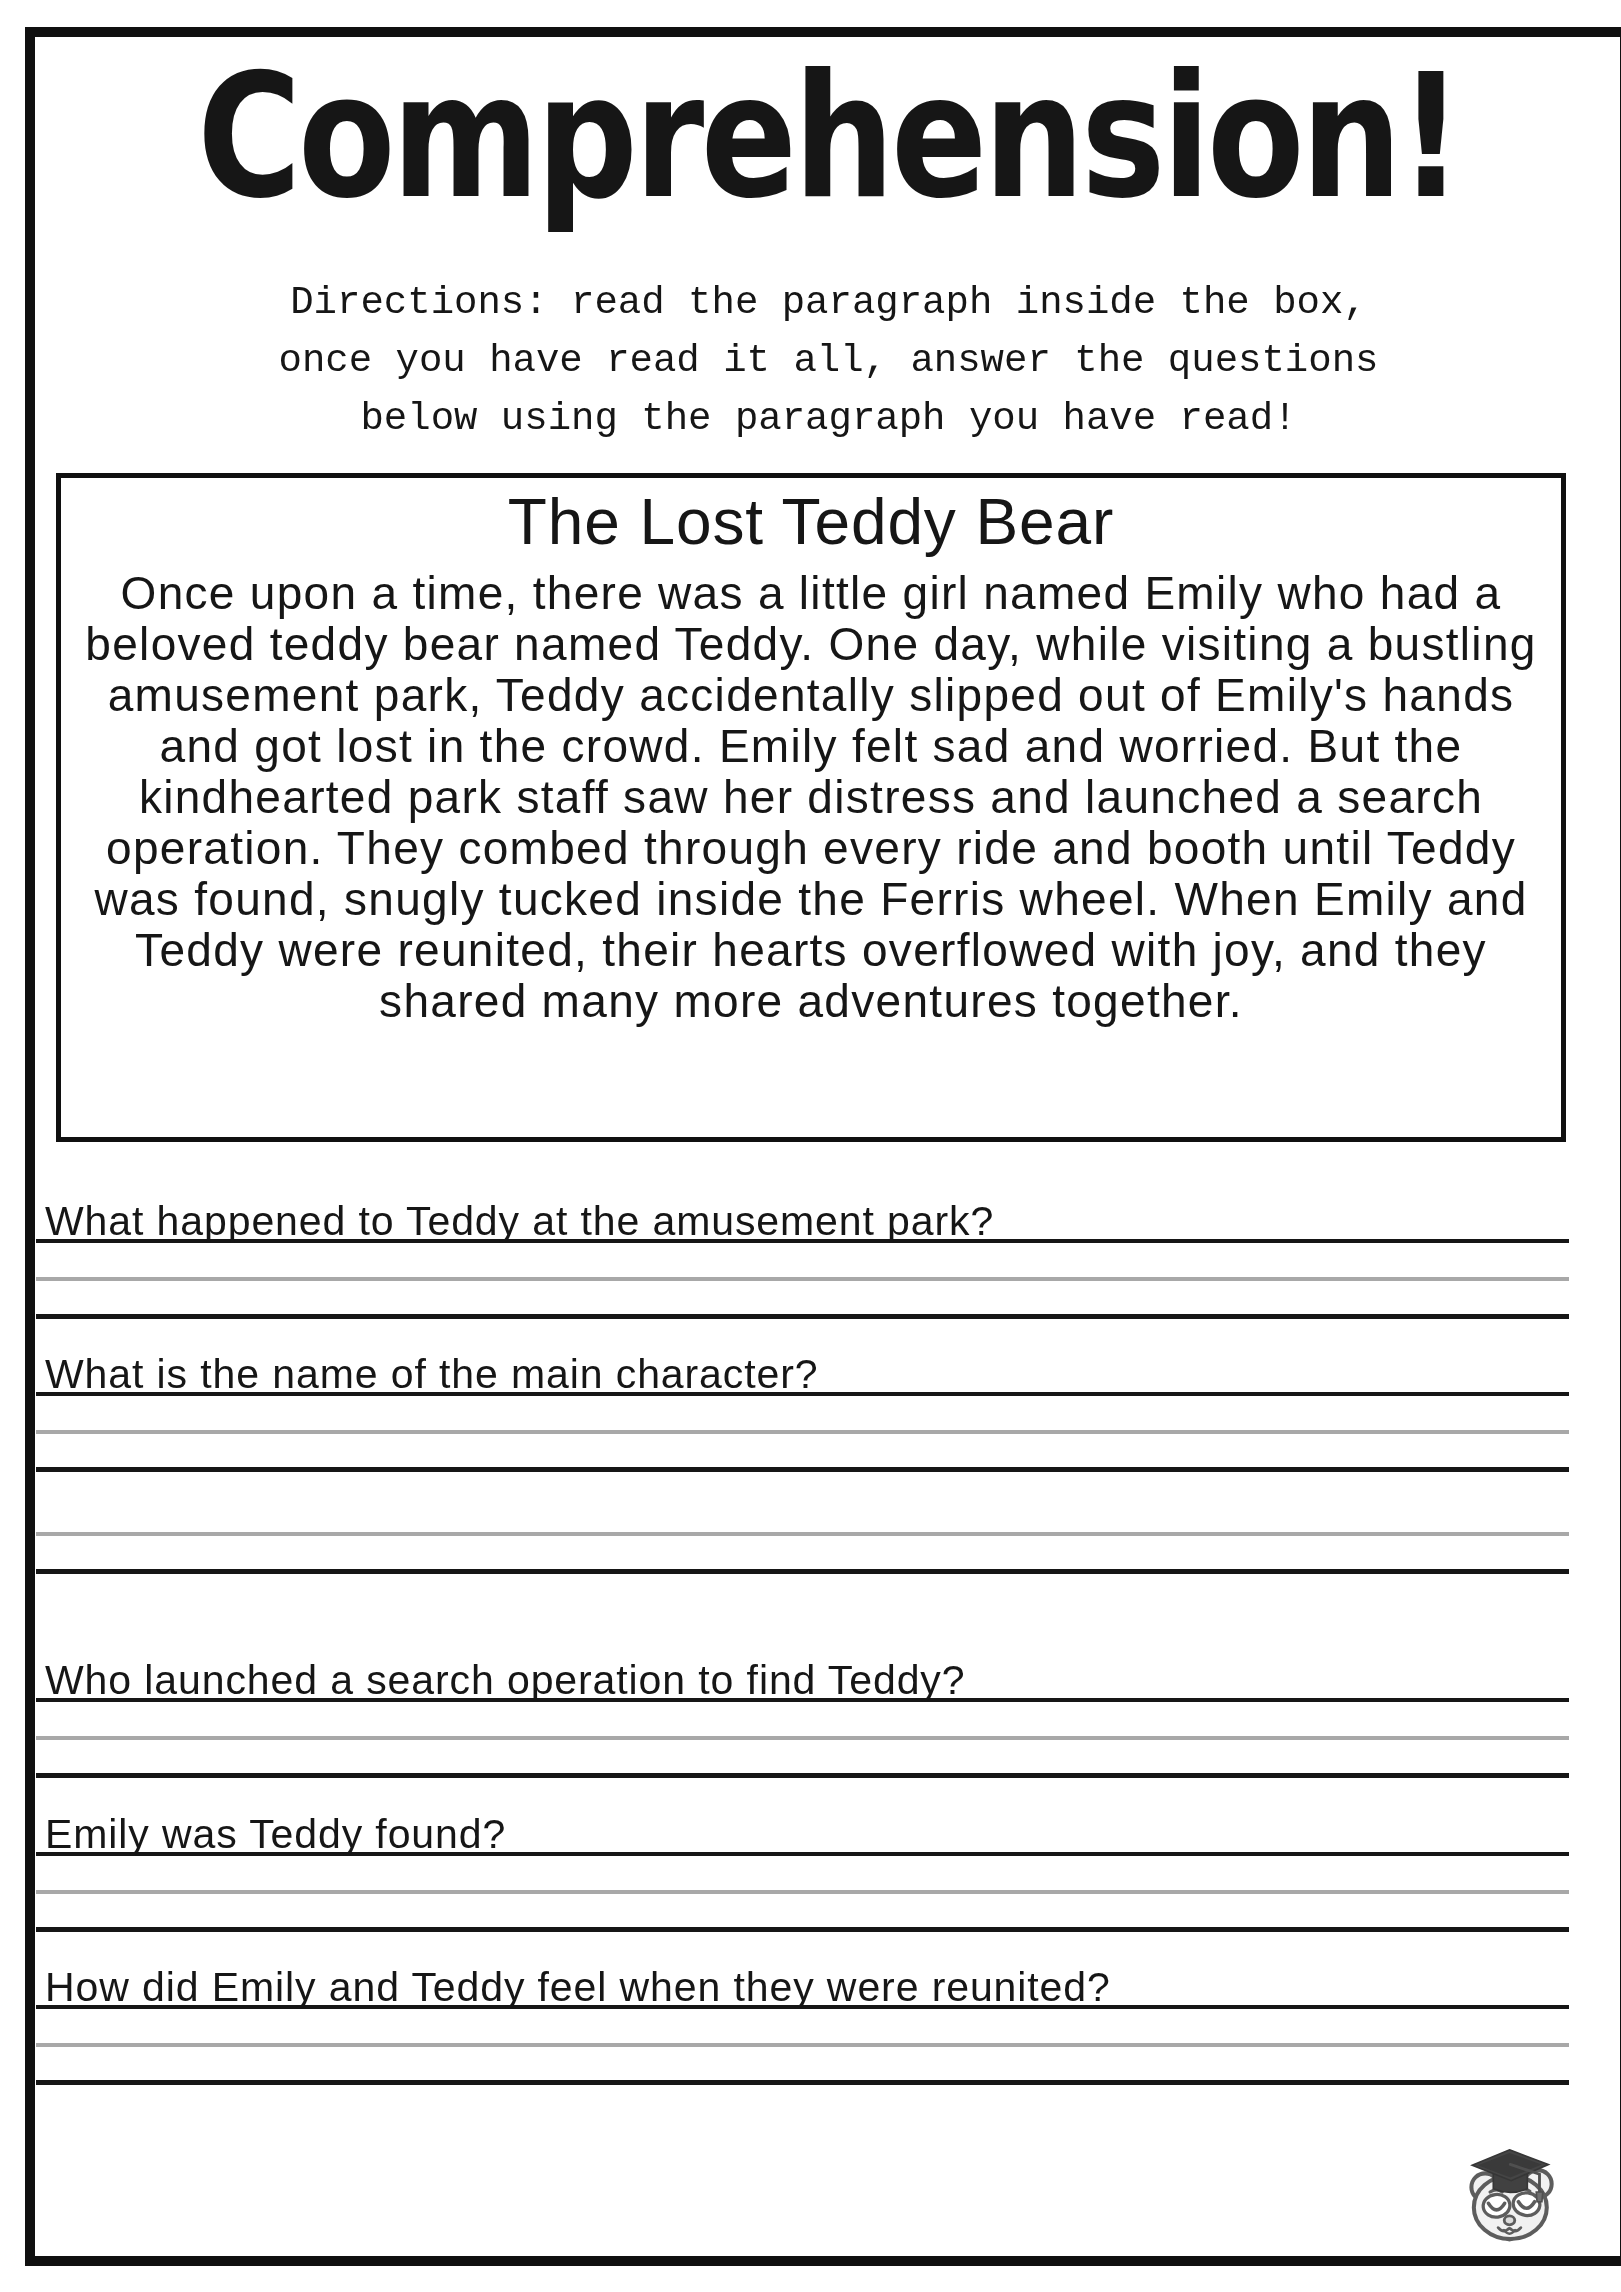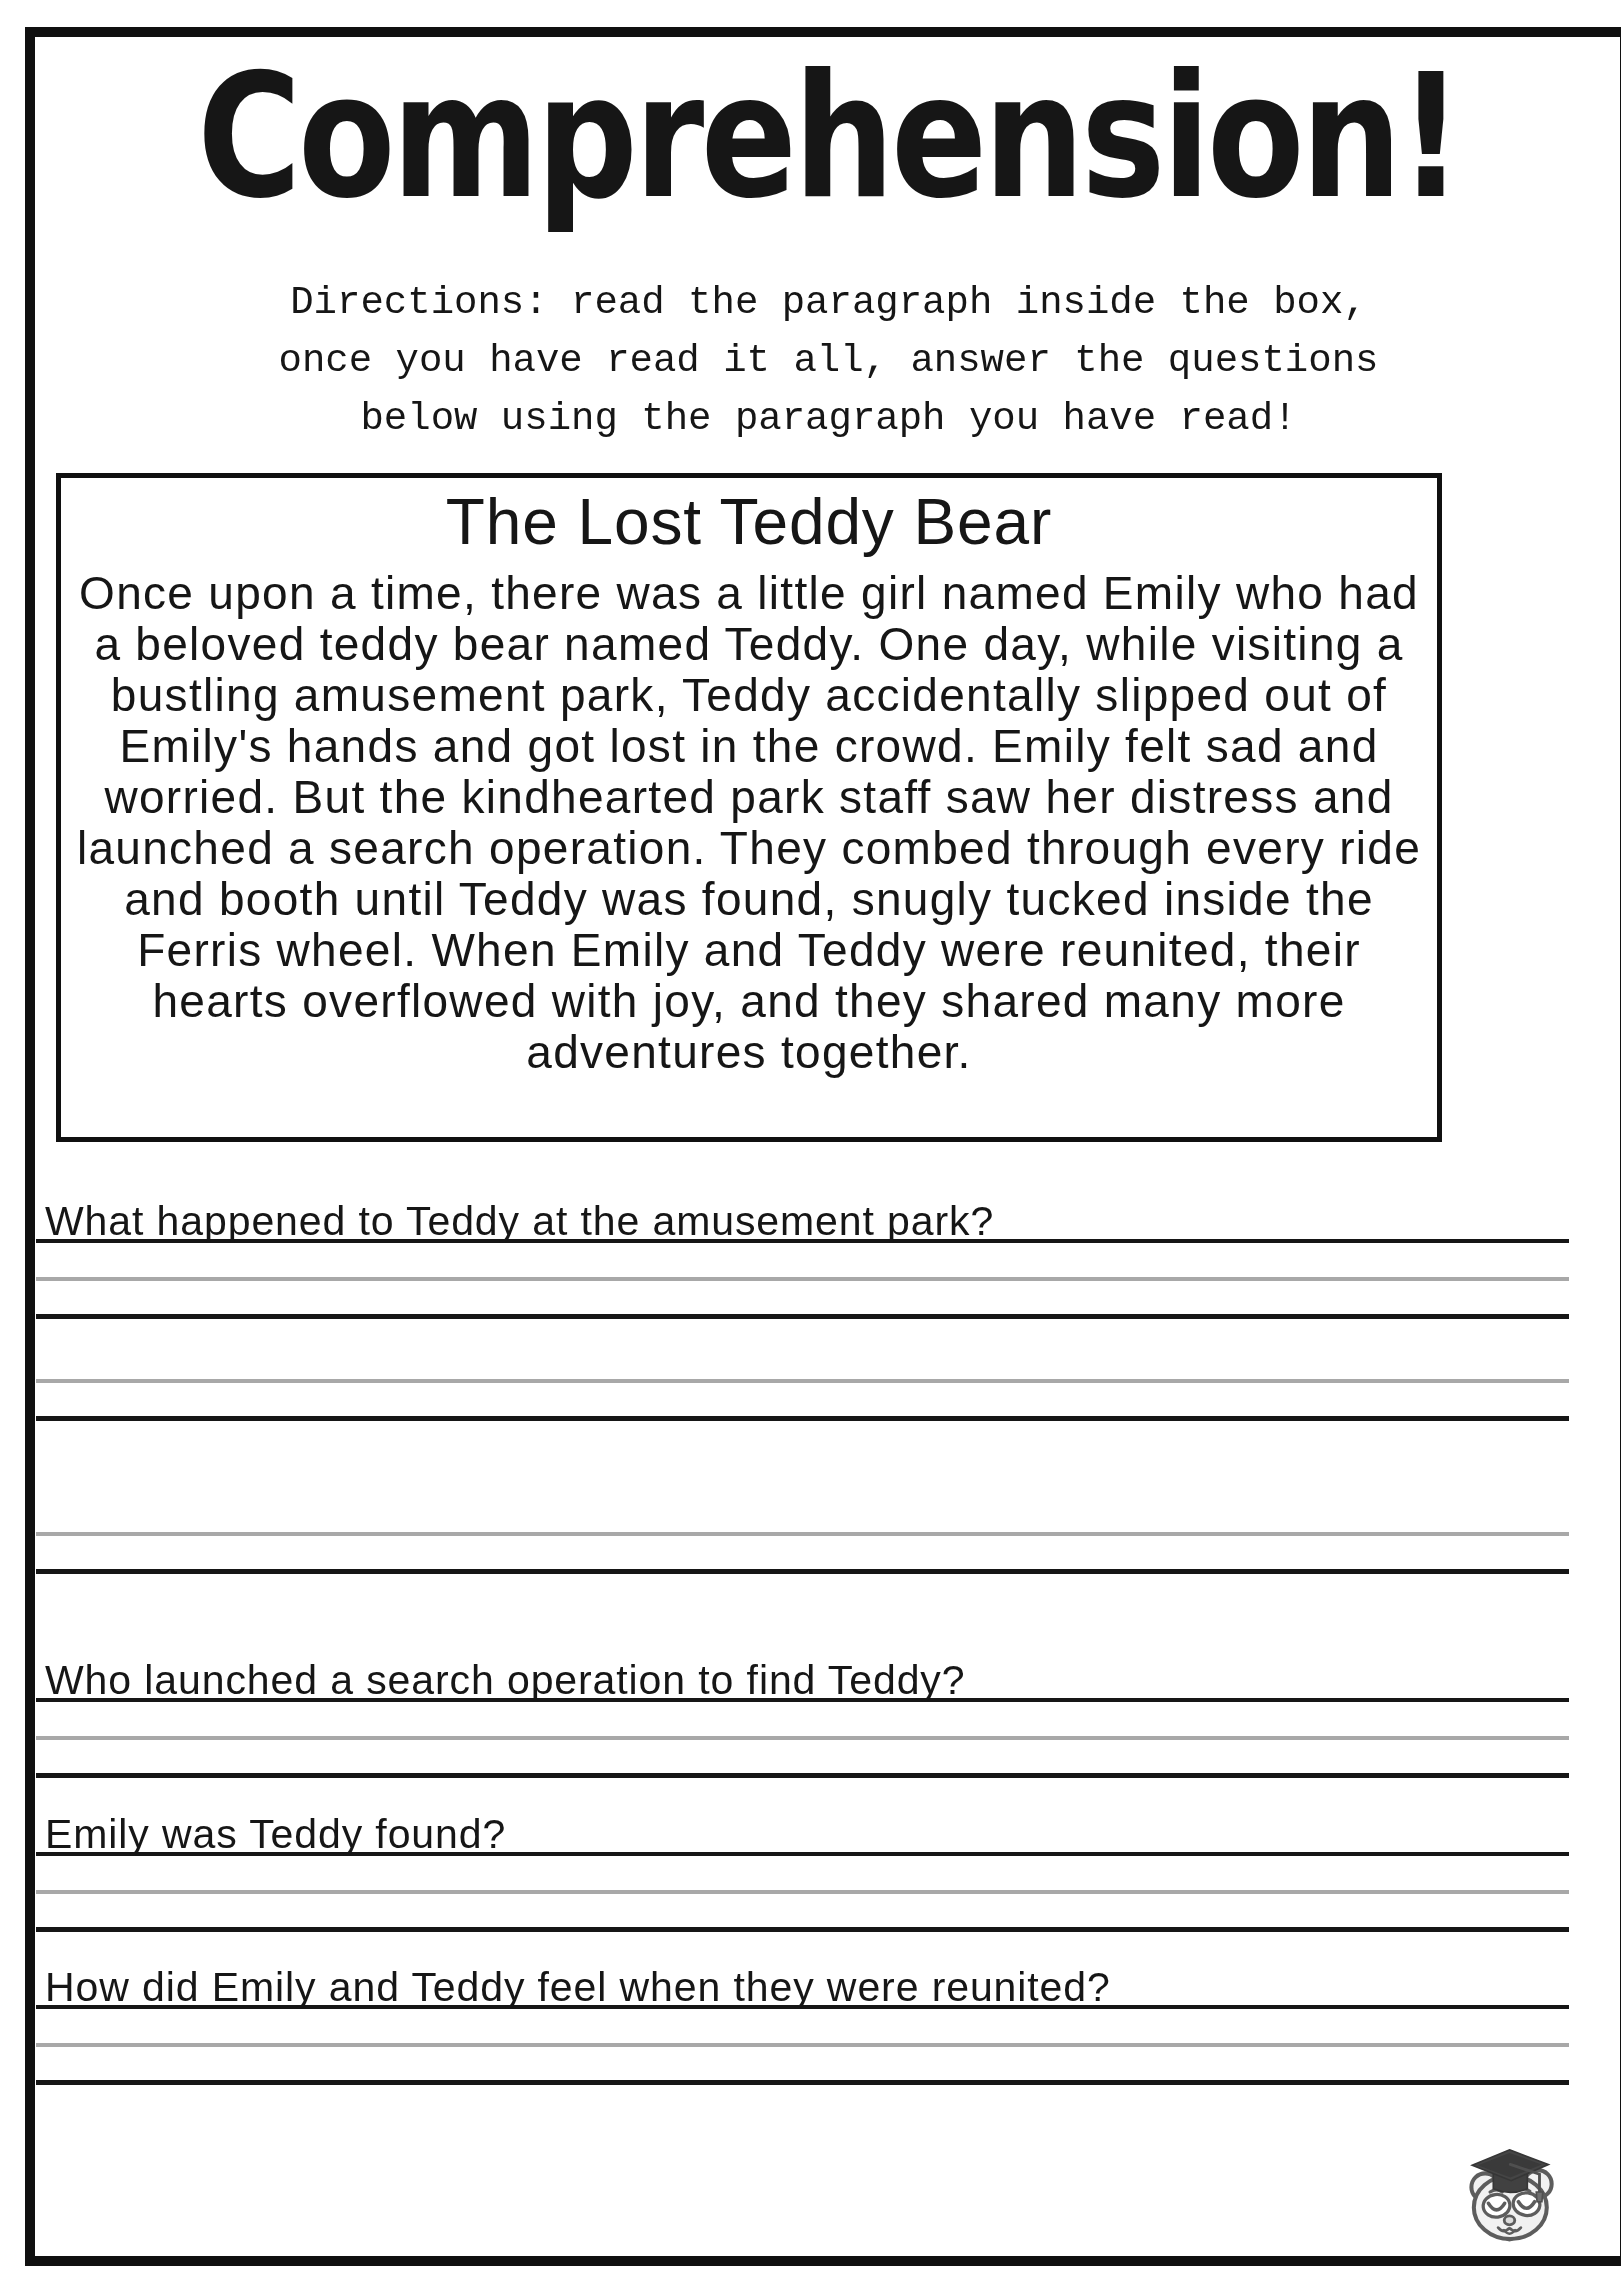--- a/index.html
+++ b/index.html
@@ -15,21 +15,21 @@
     position:absolute;left:0;right:0;top:38px;text-align:center;
     font-family:"DejaVu Sans",sans-serif;font-weight:700;font-size:142px;
     letter-spacing:-3.6px;transform:scaleY(1.2);transform-origin:top center;
     white-space:nowrap;
   }
   .directions{
     position:absolute;left:0;right:0;top:274px;text-align:center;
     font-family:Liberation Mono, monospace;font-size:39px;line-height:58px;
   }
   .story-box{
-    position:absolute;left:56px;top:473px;width:1386px;height:669px;
+    position:absolute;left:56px;top:473px;width:1510px;height:669px;
     border:5.4px solid #101010;box-sizing:border-box;padding:3.6px 14.3px 0 14.3px;
   }
   .story-title{
     text-align:center;font-size:64px;font-weight:400;letter-spacing:0.9px;
     margin:3.6px 0 9px 0;
   }
   .story-text{
     font-size:46px;line-height:51px;letter-spacing:1.3px;text-align:center;
   }
   .qblock{position:absolute;left:36px;width:1533px;}
@@ -63,20 +63,21 @@
     <div class="story-text">Once upon a time, there was a little girl named Emily who had a beloved teddy bear named Teddy. One day, while visiting a bustling amusement park, Teddy accidentally slipped out of Emily's hands and got lost in the crowd. Emily felt sad and worried. But the kindhearted park staff saw her distress and launched a search operation. They combed through every ride and booth until Teddy was found, snugly tucked inside the Ferris wheel. When Emily and Teddy were reunited, their hearts overflowed with joy, and they shared many more adventures together.</div>
   </div>
 
   <div class="qblock q0">
     <div class="q-line">What happened to Teddy at the amusement park?</div>
     <div class="a-gray"></div>
     <div class="a-black"></div>
   </div>
 
   <div class="qblock q1">
+    <div class="q-line">What is the name of the main character?</div>
     <div class="a-gray"></div>
     <div class="a-black"></div>
   </div>
 
   <div class="qblock q2">
     <div class="a-gray"></div>
     <div class="a-black"></div>
   </div>
 
   <div class="qblock q3">

